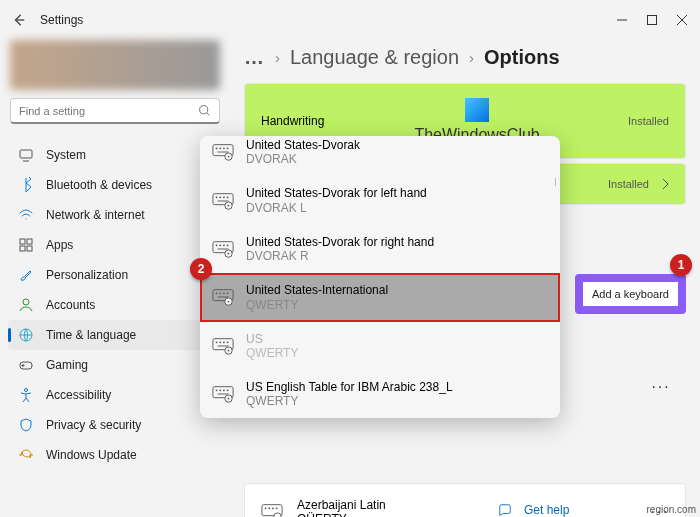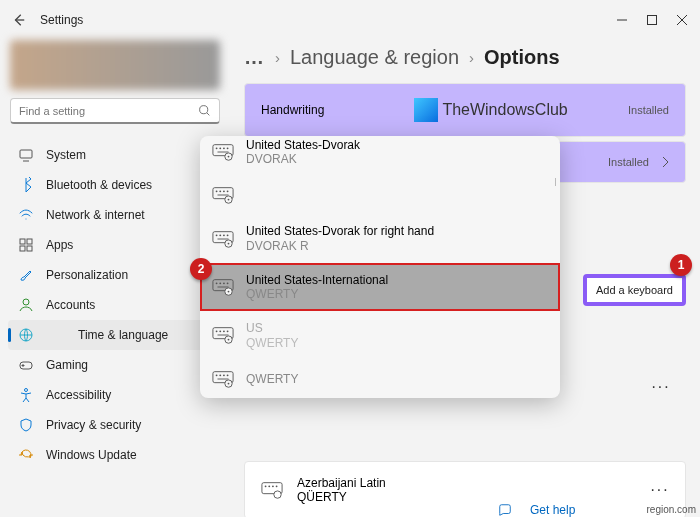--- a/index.html
+++ b/index.html
@@ -16,40 +16,40 @@
 .wrap { display:flex; height:calc(100% - 40px); }
 
 
 .sidebar { width:230px; padding:0 8px 0 8px; }
 .profile { height:50px; background:linear-gradient(90deg,#c4a68a,#999); filter:blur(4px); margin:0 2px 8px 2px; border-radius:4px; }
 .search { display:flex; align-items:center; background:#fff; border:1px solid #ccc; border-radius:4px; padding:5px 8px; margin:0 2px 16px 2px; border-bottom:2px solid #888; }
 .search input { border:none; outline:none; flex:1; font-size:11px; background:transparent; }
 .search svg { width:13px; height:13px; color:#555; }
 .nav { list-style:none;text-align:right; }
 .nav li { display:flex; align-items:center; padding:7px 10px; font-size:12px; color:#222; border-radius:4px; cursor:pointer; }
-.nav li.active { background:#e9e9e9; position:relative;gap:32px; }
+.nav li.active { background:#e9e9e9; position:relative; }
 .nav li.active::before { content:''; position:absolute; left:0; top:8px; bottom:8px; width:3px; background:#0067c0; border-radius:2px; }
 .nav .ico { width:16px; height:16px; margin-right:12px; display:flex; align-items:center; justify-content:center; }
 
 
 .main { flex:1; padding:0 14px; position:relative; overflow:hidden; }
 .crumb { display:flex; align-items:center; gap:10px; font-size:20px; margin:6px 0 14px 0; color:#555; }
 .crumb .dots { font-weight:bold; letter-spacing:1px; }
 .crumb .sep { color:#888; font-size:15px; }
 .crumb .strong { font-weight:600; color:#222; }
 
-.card { background:#c4b5fd; border:1px solid #e5e5e5; border-radius:4px; margin-bottom:4px; display:flex; align-items:center; padding:14px 16px; font-size:12px; }
+.card { background:#bef264; border:1px solid #e5e5e5; border-radius:4px; margin-bottom:4px; display:flex; align-items:center; padding:14px 16px; font-size:12px; }
 .card .pill { margin-left:auto; color:#555; font-size:11px; }
 .card .chev { margin-left:12px; color:#555; }
 
-.logo { display:flex; align-items:center; gap:4px; margin-left:90px; }
+.logo { display:flex; align-items:center; gap:4px; margin-left:90px;flex-direction:column; }
 .logo-sq { width:24px; height:24px; background:linear-gradient(135deg,#3fc6ff,#0a6ee0); }
 .logo-txt { font-size:16px; color:#333; }
 
-.addkb { position:absolute; right:14px; top:274px; background:#fff; border:4px solid #8b5cf6; border-radius:4px; padding:6px 9px; font-size:11px; color:#222; }
+.addkb { position:absolute; right:14px; top:274px; background:#fff; border:8px solid #8b5cf6; border-radius:4px; padding:6px 9px; font-size:11px; color:#222; }
 .bubble { position:absolute; width:22px; height:22px; border-radius:50%; background:#cc1f1f; color:#fff; font-size:12px; font-weight:bold; display:flex; align-items:center; justify-content:center; box-shadow:0 2px 3px rgba(0,0,0,.3); }
 .b1 { right:8px; top:254px; }
 .b2 { left:190px; top:258px; z-index:20; }
 
 
 .popup { position:absolute; left:200px; top:136px; width:360px; background:#f6f6f6; border-radius:8px; box-shadow:0 6px 24px rgba(0,0,0,.25); z-index:10; overflow:hidden; }
 .kopt { display:flex; align-items:center; padding:10px 12px; gap:12px; cursor:pointer; }
 .kopt.cut { padding-top:2px; }
 .kopt.sel { background:#aaa; outline:2px solid #d62020; outline-offset:-2px; }
 .kopt.dis { color:#aaa; }
@@ -58,21 +58,21 @@
 .kopt .ksub { font-size:12px; color:#888; }
 .kopt.dis .ksub { color:#bbb; }
 .scrollhint { position:absolute; right:4px; top:42px; width:1px; height:8px; background:#bbb; }
 
 .row-after { background:#fff; border:1px solid #e5e5e5; border-radius:4px; margin-top:278px; display:flex; align-items:center; padding:14px 16px; font-size:12px; }
 .row-after .kico { width:22px; height:18px; margin-right:14px; }
 .row-after .more { margin-left:auto; font-size:16px; color:#333; letter-spacing:1px; }
 
 .moredots { position:absolute; right:30px; top:338px; font-size:16px; color:#333; letter-spacing:1px; }
 
-.help { position:absolute; left:268px; bottom:0px; display:flex; align-items:center; gap:18px; font-size:12px; color:#0067c0; }
+.help { position:absolute; left:268px; bottom:0px; display:flex; align-items:center; gap:12px; font-size:12px; color:#0067c0; }
 
 .watermark { position:absolute; right:4px; bottom:2px; font-size:10px; color:#555; }
 
 svg { display:block; }
 </style>
 </head>
 <body>
 
 <div class="titlebar">
   <svg class="back" viewBox="0 0 16 16">
@@ -284,20 +284,24 @@
       <svg class="kico" viewBox="0 0 24 18">
         <rect x="1" y="1" width="22" height="12" rx="2" stroke="#555" fill="none"></rect>
         <circle cx="5" cy="5" r="1" fill="#555"></circle>
         <circle cx="9" cy="5" r="1" fill="#555"></circle>
         <circle cx="13" cy="5" r="1" fill="#555"></circle>
         <circle cx="17" cy="5" r="1" fill="#555"></circle>
         <path d="M6 9h12" stroke="#555"></path>
         <circle cx="18" cy="14" r="4" stroke="#555" fill="#f6f6f6"></circle>
         <circle cx="18" cy="14" r="1" fill="#555"></circle>
       </svg>
+      <div>
+        <div class="ktxt">United States-Dvorak for left hand</div>
+        <div class="ksub">DVORAK L</div>
+      </div>
     </div>
     <div class="kopt">
       <svg class="kico" viewBox="0 0 24 18">
         <rect x="1" y="1" width="22" height="12" rx="2" stroke="#555" fill="none"></rect>
         <circle cx="5" cy="5" r="1" fill="#555"></circle>
         <circle cx="9" cy="5" r="1" fill="#555"></circle>
         <circle cx="13" cy="5" r="1" fill="#555"></circle>
         <circle cx="17" cy="5" r="1" fill="#555"></circle>
         <path d="M6 9h12" stroke="#555"></path>
         <circle cx="18" cy="14" r="4" stroke="#555" fill="#f6f6f6"></circle>
@@ -345,18 +349,19 @@
         <rect x="1" y="1" width="22" height="12" rx="2" stroke="#555" fill="none"></rect>
         <circle cx="5" cy="5" r="1" fill="#555"></circle>
         <circle cx="9" cy="5" r="1" fill="#555"></circle>
         <circle cx="13" cy="5" r="1" fill="#555"></circle>
         <circle cx="17" cy="5" r="1" fill="#555"></circle>
         <path d="M6 9h12" stroke="#555"></path>
         <circle cx="18" cy="14" r="4" stroke="#555" fill="#f6f6f6"></circle>
         <circle cx="18" cy="14" r="1" fill="#555"></circle>
       </svg>
       <div>
+        <div class="ktxt">US English Table for IBM Arabic 238_L</div>
         <div class="ksub">QWERTY</div>
       </div>
     </div>
   </div>
 
 <div class="watermark">region.com</div>
 
 </body></html>

